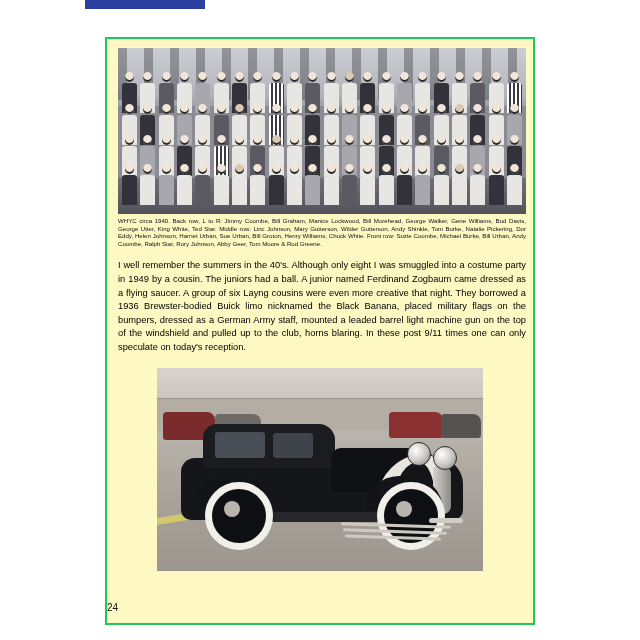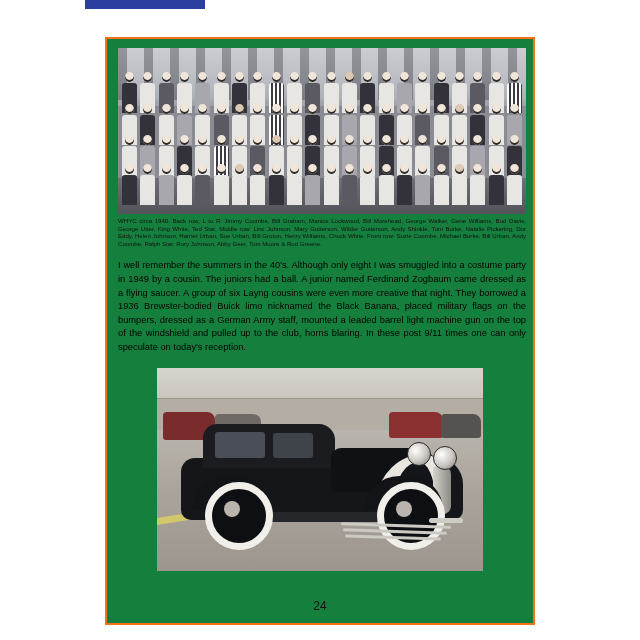--- a/index.html
+++ b/index.html
@@ -24,22 +24,22 @@
     height: 9px;
     background: #2b3fa0;
   }
 
   .page {
     position: absolute;
     left: 105px;
     top: 37px;
     width: 430px;
     height: 588px;
-    background: #15803d;
-    border: 2px solid #f97316;
+    background: #fef9c3;
+    border: 2px solid #22c55e;
     box-sizing: border-box;
     padding: 9px 11px 12px 11px;
   }
 
   
   .photo-group {
     position: relative;
     width: 408px;
     height: 166px;
     background: #8b8b93;
@@ -234,22 +234,22 @@
     position:absolute; background:#cdcac4; border-radius:2px; height:3px;
   }
   .chrome-bar.c1 { left:160px; top:100px; width:110px; transform: rotate(2deg); }
   .chrome-bar.c2 { left:162px; top:106px; width:104px; transform: rotate(2deg); }
   .chrome-bar.c3 { left:164px; top:112px; width:96px;  transform: rotate(2deg); }
 
   .page-number {
     position: absolute;
     left: 0; right: 0;
     bottom: 10px;
-    text-align: center;
-    font-size: 12px;
+    text-align: left;
+    font-size: 10px;
     color: #111111;
   }
 </style>
 </head>
 <body>
 
 <div class="top-banner"></div>
 
 <div class="page">
 

